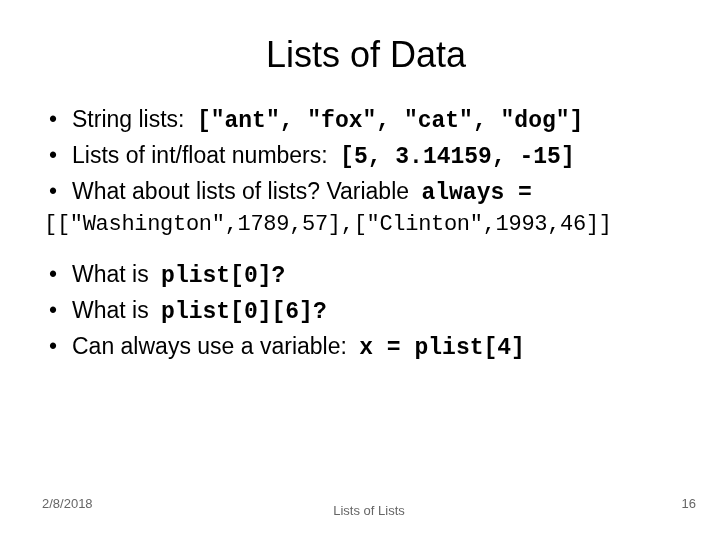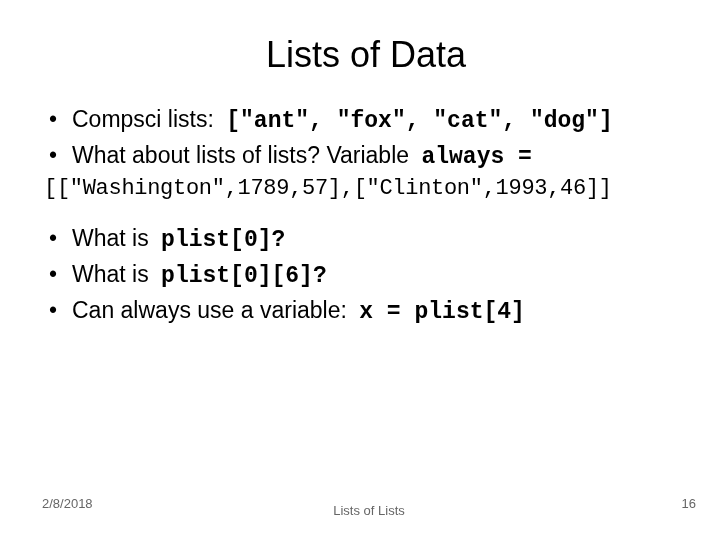--- a/index.html
+++ b/index.html
@@ -76,21 +76,24 @@
       text-align: right;
     }
   </style>
 </head>
 <body>
 
 <h1 class="title">Lists of Data</h1>
 
 <ul class="bullets">
   <li>
-    <span>Compsci lists: </span><span class="mono">["ant", "fox", "cat", "dog"]</span>
+    <span>String lists: </span><span class="mono">["ant", "fox", "cat", "dog"]</span>
+  </li>
+  <li>
+    <span>Lists of int/float numbers: </span><span class="mono">[5, 3.14159, -15]</span>
   </li>
   <li>
     <span>What about lists of lists? Variable </span><span class="mono">always =</span>
   </li>
 </ul>
 
 <div class="nested-line">[["Washington",1789,57],["Clinton",1993,46]]</div>
 
 <ul class="bullets">
   <li>

